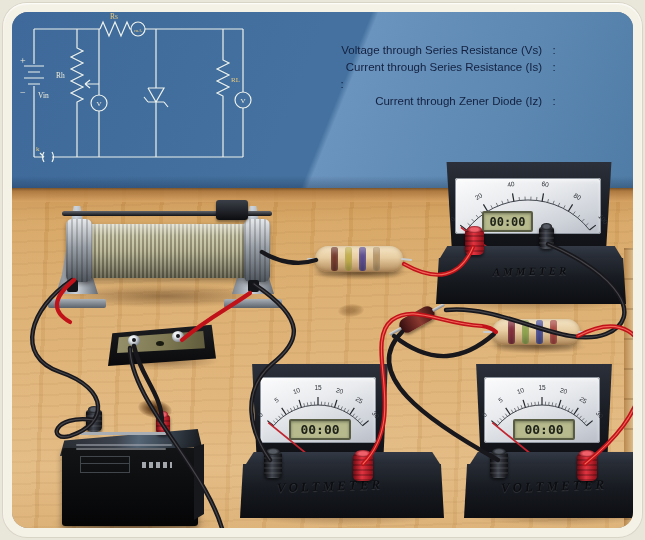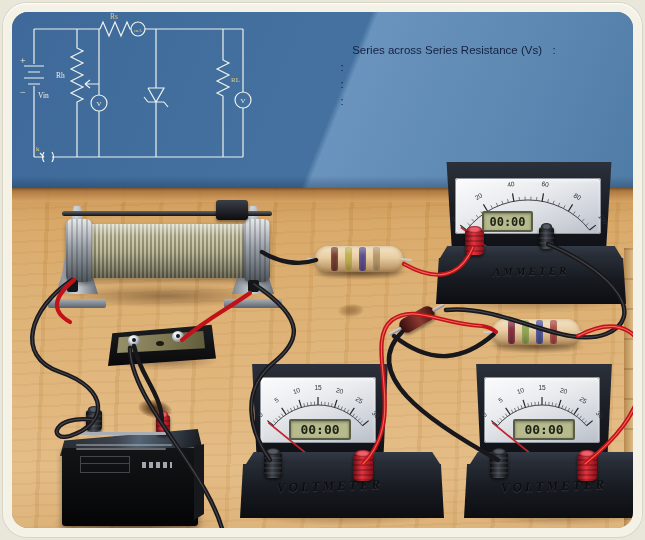--- a/index.html
+++ b/index.html
@@ -184,30 +184,32 @@
       <text x="98" y="7" font-size="7.5" class="gold">Rs</text>
       <text x="126" y="19.5" font-size="5" text-anchor="middle" class="gold">mA</text>
       <text x="87" y="94" font-size="7" text-anchor="middle">V</text>
       <text x="219" y="70" font-size="7" class="gold">RL</text>
       <text x="231" y="91" font-size="7" text-anchor="middle">V</text>
       <text x="24" y="139" font-size="7" class="gold">k</text>
     </svg>
 
     <div class="readouts">
       <div class="row">
-        <span class="lbl">Series across Series Resistance (Vs)</span>
+        <span class="lbl">Voltage through Series Resistance (Vs)</span>
+        <span class="sep">:</span>
+      </div>
+      <div class="row">
+        <span class="lbl">Current through Series Resistance (Is)</span>
         <span class="sep">:</span>
       </div>
       <div class="row">
         <span class="sep">:</span>
       </div>
       <div class="row">
-        <span class="sep">:</span>
-      </div>
-      <div class="row">
+        <span class="lbl">Current through Zener Diode (Iz)</span>
         <span class="sep">:</span>
       </div>
     </div>
 
     <div class="shadow" style="left:46px;top:272px;width:214px;height:24px;"></div>
     <div class="shadow" style="left:96px;top:340px;width:112px;height:18px;"></div>
     <div class="shadow" style="left:38px;top:498px;width:164px;height:26px;"></div>
     <div class="shadow" style="left:418px;top:274px;width:204px;height:26px;"></div>
     <div class="shadow" style="left:224px;top:486px;width:212px;height:28px;"></div>
     <div class="shadow" style="left:448px;top:486px;width:200px;height:28px;"></div>

